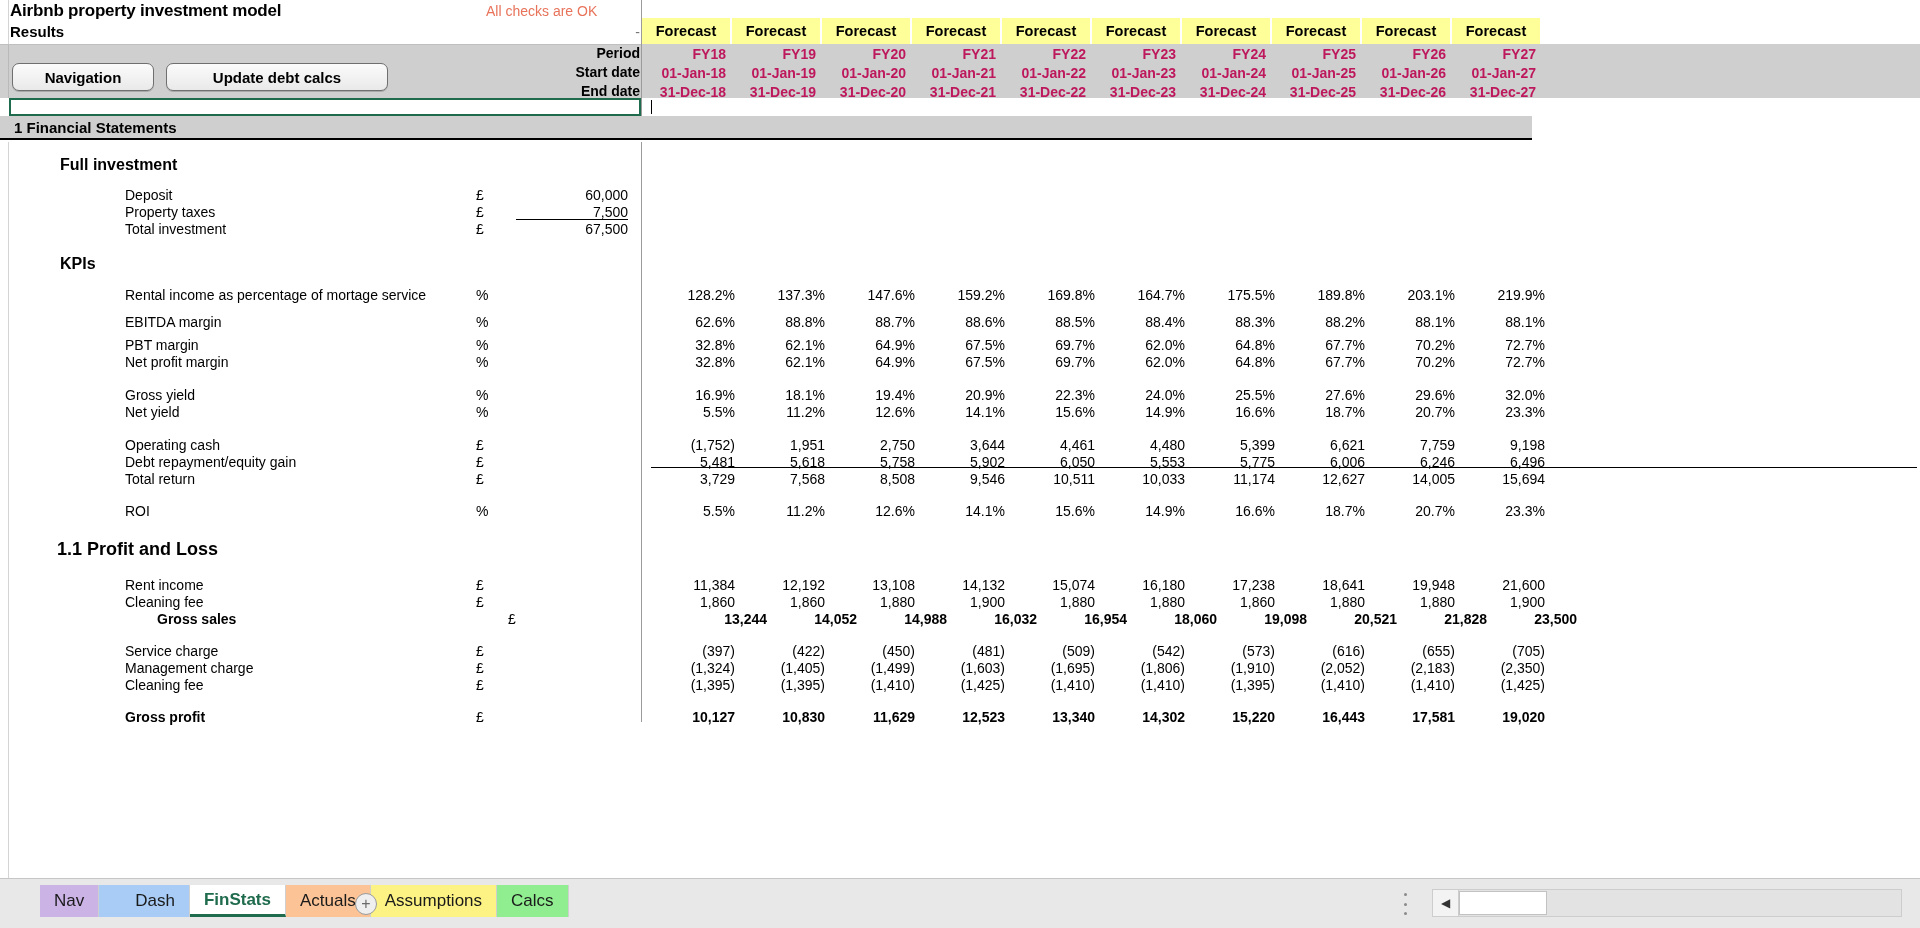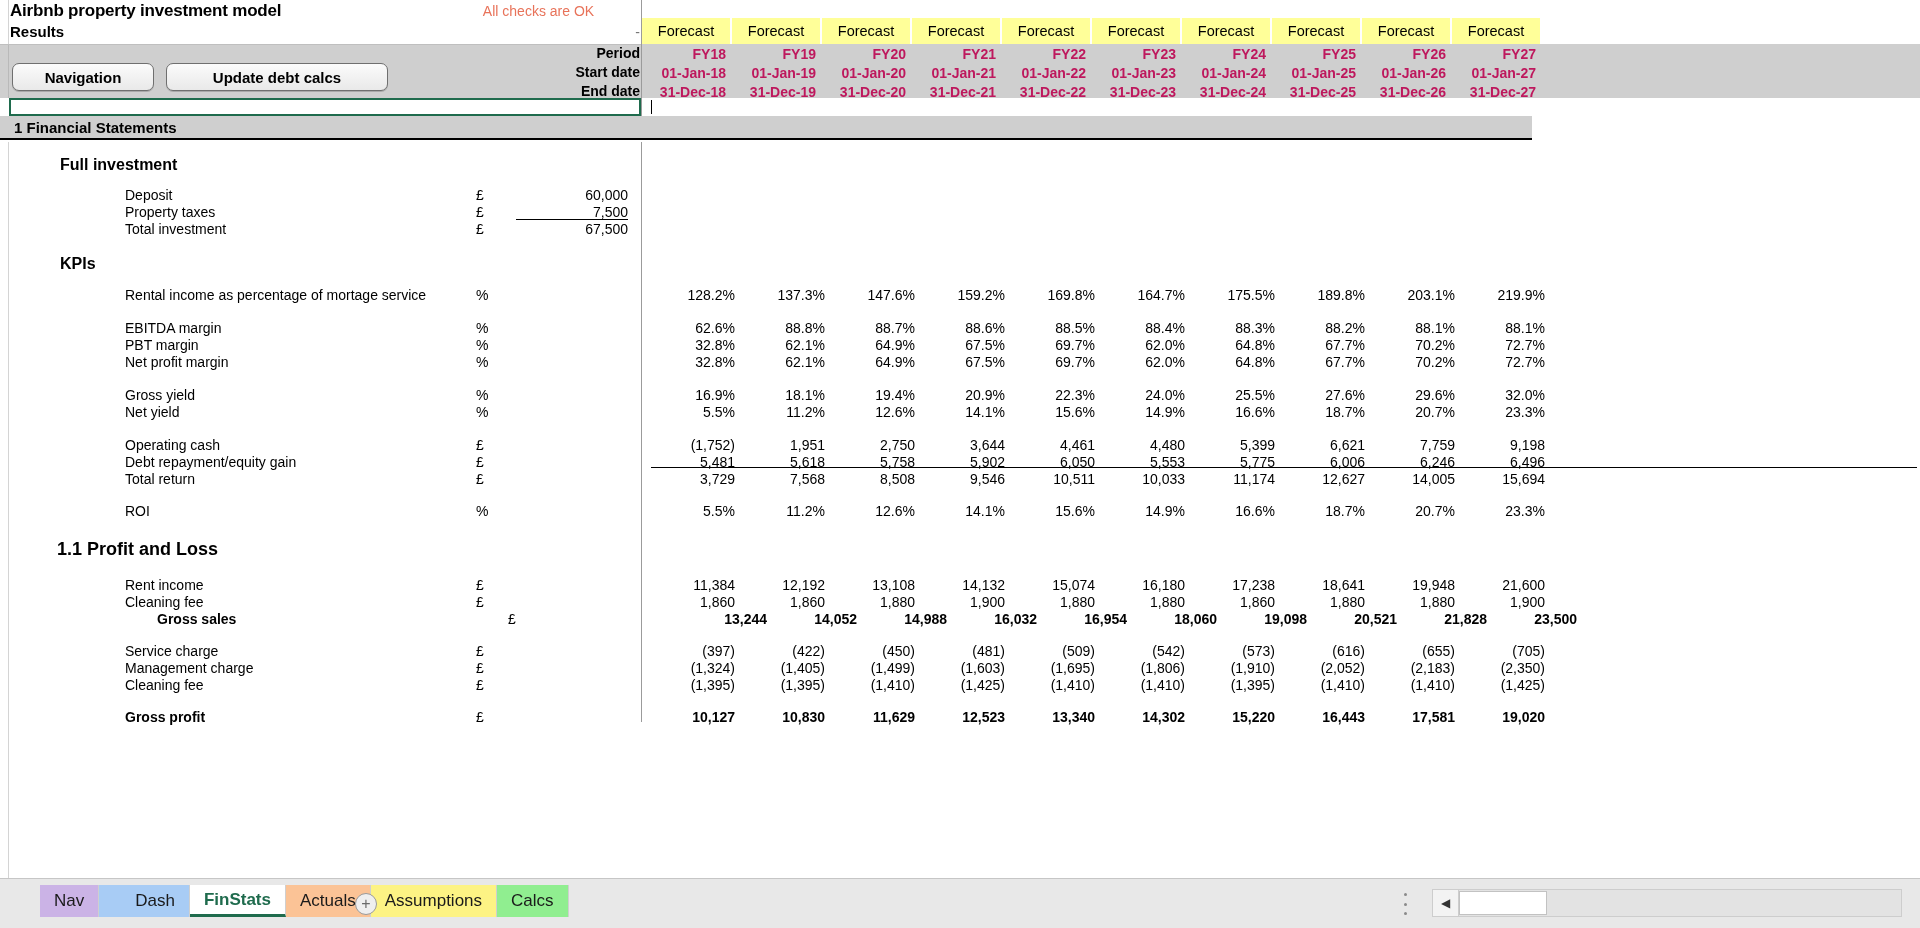--- a/index.html
+++ b/index.html
@@ -27,22 +27,22 @@
   .model-title {
     position: absolute; left: 10px; top: 1px;
     font-size: 17px; font-weight: bold; color: #000;
     letter-spacing: -0.2px;
   }
   .results-label {
     position: absolute; left: 10px; top: 23px;
     font-size: 15px; font-weight: bold; color: #000;
   }
   .checks-ok {
-    position: absolute; left: 466px; top: 3px;
-    width: 145px; text-align: center;
+    position: absolute; left: 486px; top: 3px;
+    width: 145px; text-align: left;
     font-size: 14px; color: #e8735a;
   }
   .checks-dash {
     position: absolute; left: 495px; top: 24px;
     width: 145px; text-align: right;
     font-size: 14px; color: #777;
   }
 
   
   .grey-band {
@@ -80,21 +80,21 @@
     width: 1279px; height: 98px;
     border-left: 1px solid #9b9b9b;
   }
   .fc-row {
     position: absolute; left: 0; top: 18px;
     height: 26px; display: flex;
   }
   .fc-cell {
     width: 88px; margin-right: 2px;
     background: #ffff99;
-    font-size: 14.5px; font-weight: normal; color: #000;
+    font-size: 14.5px; font-weight: bold; color: #000;
     display: flex; align-items: center; justify-content: center;
   }
 
   .hdr-grey {
     position: absolute; left: 0; top: 44px;
     width: 1279px; height: 54px;
     background: #cfcfcf;
   }
   .hdr-grey .drow { position: absolute; left: 0; height: 19px; display: flex; }
   .hdr-grey .dcell {
@@ -363,21 +363,21 @@
             <div class="c">147.6%</div>
             <div class="c">159.2%</div>
             <div class="c">169.8%</div>
             <div class="c">164.7%</div>
             <div class="c">175.5%</div>
             <div class="c">189.8%</div>
             <div class="c">203.1%</div>
             <div class="c">219.9%</div>
           </div>
         </div>
-        <div class="r" style="top: 178px; padding-left: 8px;">
+        <div class="r" style="top: 172px; padding-left: 8px;">
           <div class="lbl ind2">EBITDA margin</div>
           <div class="unit">%</div>
           <div class="cells">
             <div class="c">62.6%</div>
             <div class="c">88.8%</div>
             <div class="c">88.7%</div>
             <div class="c">88.6%</div>
             <div class="c">88.5%</div>
             <div class="c">88.4%</div>
             <div class="c">88.3%</div>

